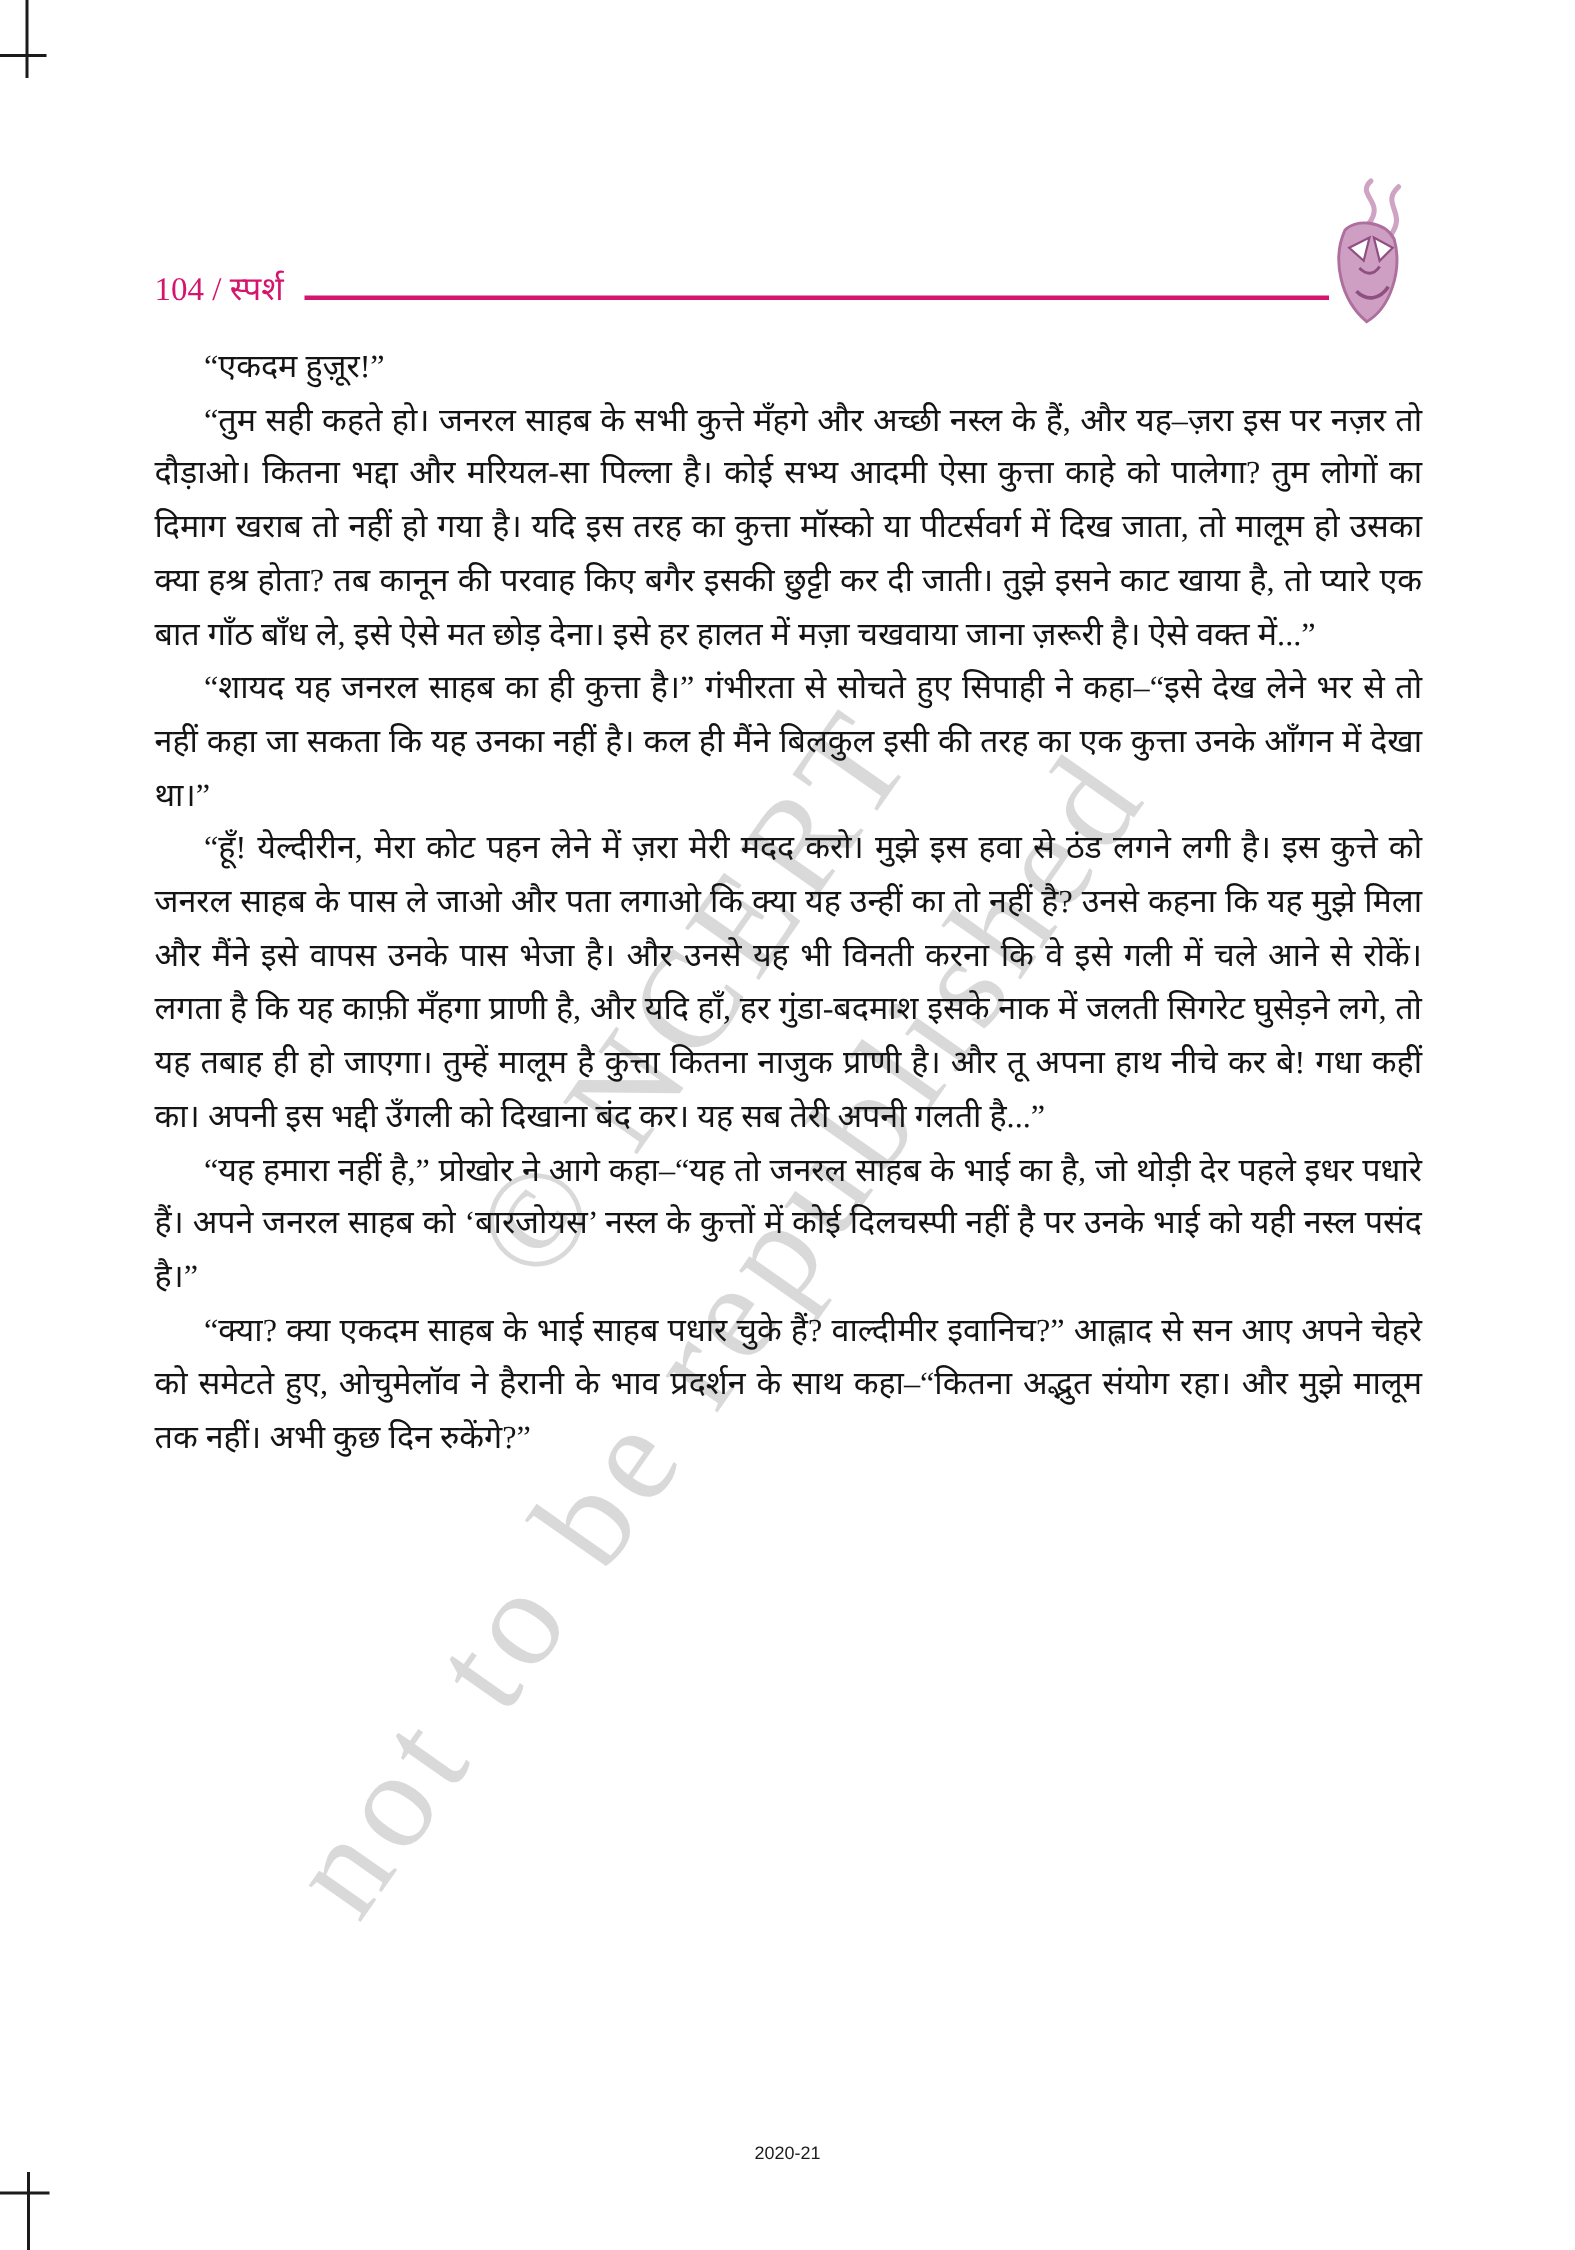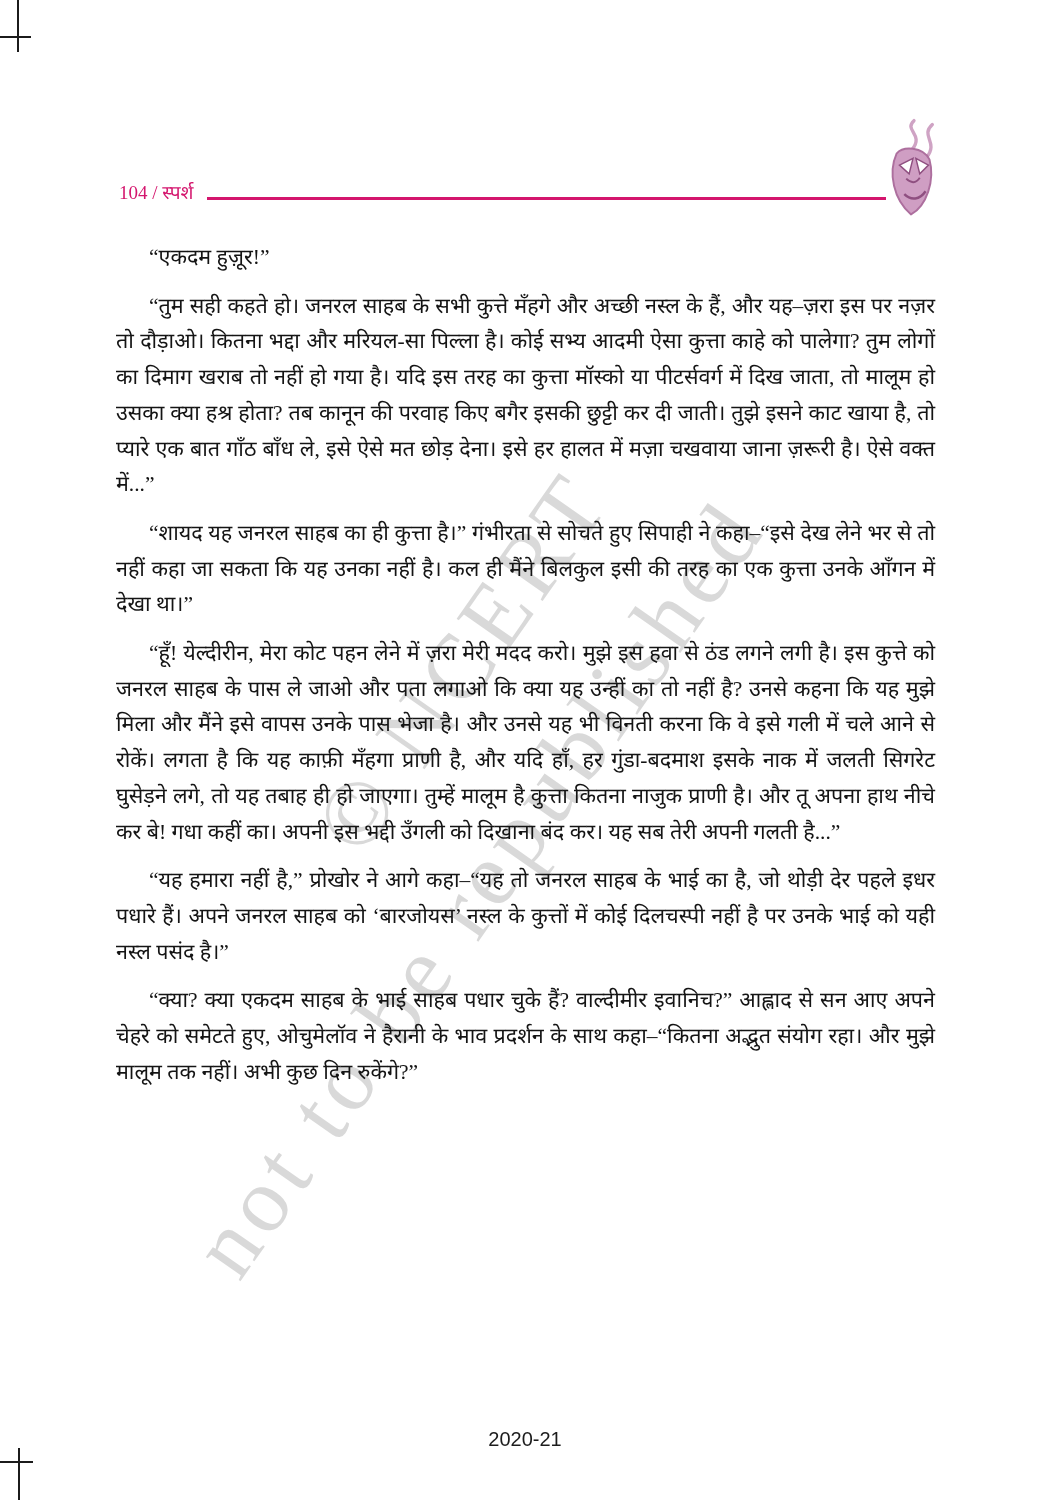--- a/index.html
+++ b/index.html
@@ -32,47 +32,47 @@
   }
   .wm1 { left:462px; top:662px; }
   .wm2 { left:478px; top:888px; }
 
   
   .page-header {
     position:absolute; left:103px; top:182px; width:845px;
     display:flex; align-items:flex-end; z-index:2;
   }
   .pageno {
-    color:#d4156d; font-size:19px; line-height:22px; white-space:nowrap;margin-left:16px;
+    color:#d4156d; font-size:22px; line-height:22px; white-space:nowrap;
   }
   .rule {
     flex:1; height:3px; background:#d4156d;
     margin:0 62px 4px 14px;
   }
   .masklogo { position:absolute; left:884px; top:118px; width:58px; height:102px; z-index:3; }
 
   
   .page-body {
     position:absolute; left:103px; top:227px; width:845px; z-index:2;
   }
   .page-body p {
-    margin:13px;
+    margin:0;
     text-indent:33px;
     text-align:justify;
     font-size:21.5px;
     line-height:35.7px;
     color:#141414;
   }
 
   
   .page-footer {
     position:absolute; left:0; top:1428px; width:1050px;
     text-align:center; z-index:2;
     font-family:"Liberation Sans","DejaVu Sans",sans-serif;
-    font-size:20px; color:#1c1c1c;
+    font-size:12px; color:#1c1c1c;
   }
 </style>
 </head>
 <body>
 
 <div class="sheet">
 
   <div class="crop crop-tl-v"></div>
   <div class="crop crop-tl-h"></div>
   <div class="crop crop-bl-v"></div>

